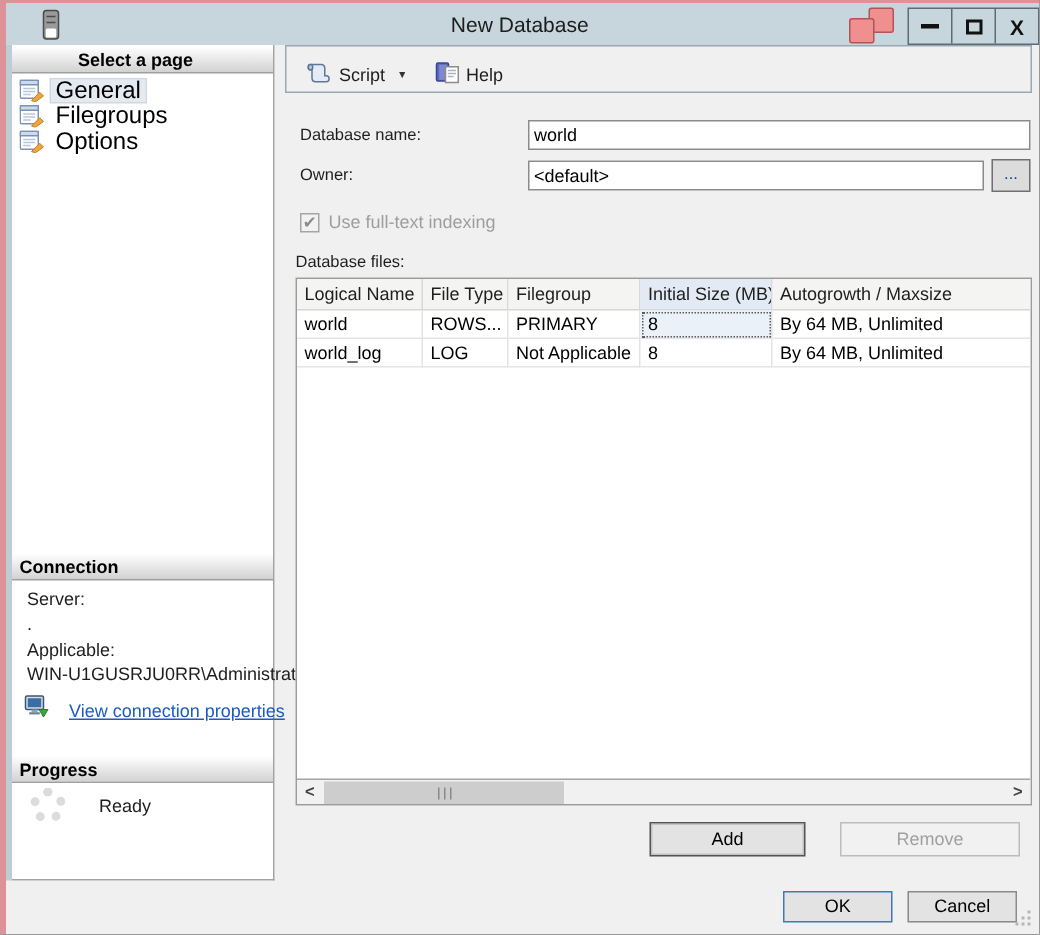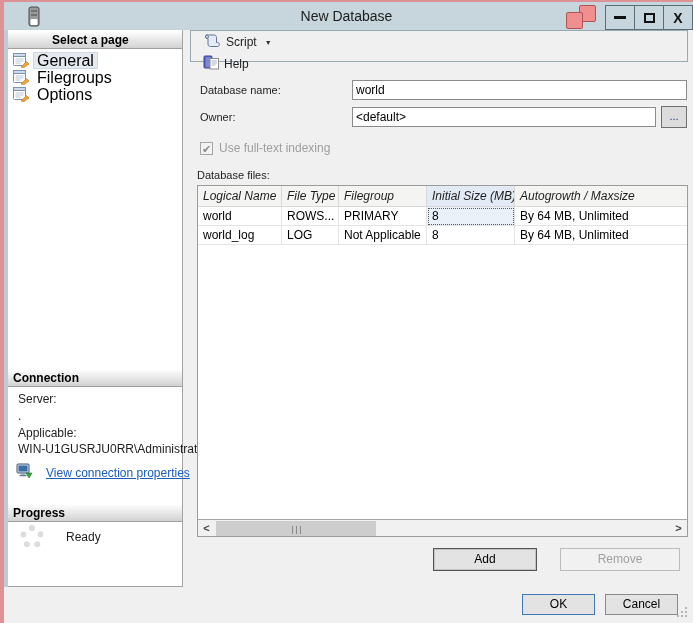--- a/index.html
+++ b/index.html
@@ -49,21 +49,21 @@
   .lbl-conn   { top:396px; }
   .val-conn   { top:412px; white-space:nowrap; }
   .conn-link-row { position:absolute; left:8px; top:433px; display:flex; align-items:center; }
   .conn-link { font-size:12px; color:#1b5cbe; text-decoration:underline; margin-left:13px; cursor:pointer; white-space:nowrap; }
 
   .spinner { position:absolute; left:12px; top:495px; width:24px; height:24px; border:6px dotted #dcdcdc; border-radius:50%; }
   .ready-text { position:absolute; left:58px; top:500px; font-size:12px; color:#1e1e1e; }
 
   
   .toolbar { position:absolute; left:190px; top:30px; width:498px; height:32px; background:#f0f0f0;
-             border:1px solid #9aa8b2; display:flex; align-items:flex-start; padding-left:8px;flex-direction:column; }
+             border:1px solid #9aa8b2; display:flex; align-items:flex-end; padding-left:8px; }
   .tb-btn { display:flex; align-items:center; padding:2px 4px; font-size:12px; color:#1e1e1e; cursor:default; }
   .tb-btn svg { margin-right:4px; }
   .caret { font-size:7px; color:#333; margin-left:8px; margin-right:10px; }
 
   
   .fld-label { position:absolute; font-size:11px; color:#1e1e1e; }
   .lbl-dbname { left:200px; top:84px; }
   .lbl-owner  { left:200px; top:111px; }
   .txt { position:absolute; height:20px; border:1px solid #8b8b8b; background:#fff; font-family:"Liberation Sans",sans-serif;
          font-size:12px; color:#000; padding:0 3px; }
@@ -75,21 +75,21 @@
   .chk-row { position:absolute; left:200px; top:141px; display:flex; align-items:center; }
   .chk { width:13px; height:13px; border:1px solid #a5a5a5; background:#f2f2f2; font-size:11px; line-height:12px;
          text-align:center; color:#8b8b8b; }
   .chk-lbl { margin-left:6px; font-size:12px; color:#9e9e9e; }
 
   .lbl-files { left:197px; top:169px; }
 
   
   .files-table { position:absolute; left:197px; top:185px; width:491px; height:352px; background:#fff;
                  border:1px solid #9c9c9c; overflow:hidden; }
-  .ft-head { display:flex; height:21px;font-style:italic; }
+  .ft-head { display:flex; height:21px; }
   .ft-head .th { font-size:12px; color:#1e1e1e; line-height:20px; padding-left:5px; background:#f4f4f3;
                  border-right:1px solid #d8d8d8; border-bottom:1px solid #d8d8d8; overflow:hidden; white-space:nowrap; }
   .ft-head .th.hl { background:#e2ebf5; }
   .tr { display:flex; height:19px; }
   .tr .td { font-size:12px; color:#000; line-height:18px; padding-left:5px;
             border-right:1px solid #e4e4e4; border-bottom:1px solid #e4e4e4; overflow:hidden; white-space:nowrap; }
   .td.sel { background:#eaf1f8; outline:1px dotted #5a5a5a; outline-offset:-2px; }
   .c0 { width:84px; flex:none; } .c1 { width:57px; flex:none; } .c2 { width:88px; flex:none; }
   .c3 { width:88px; flex:none; } .c4 { flex:1; border-right:none !important; }
 

